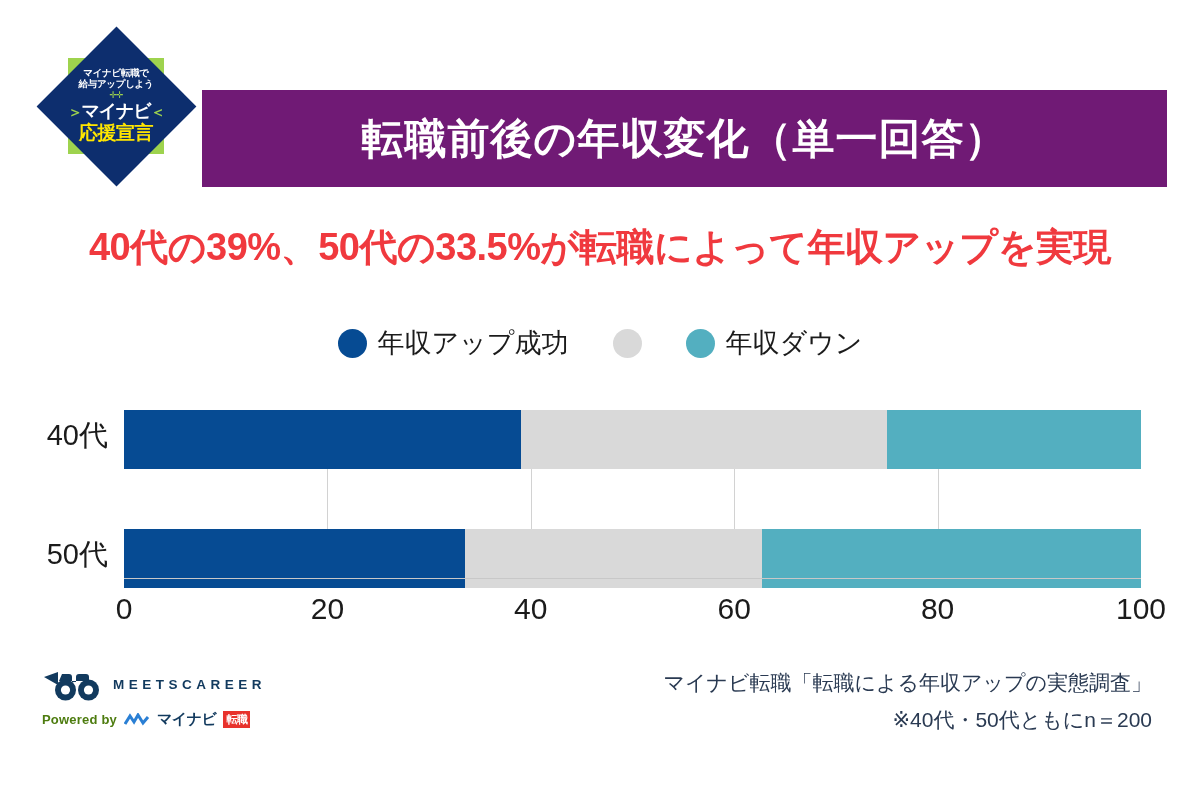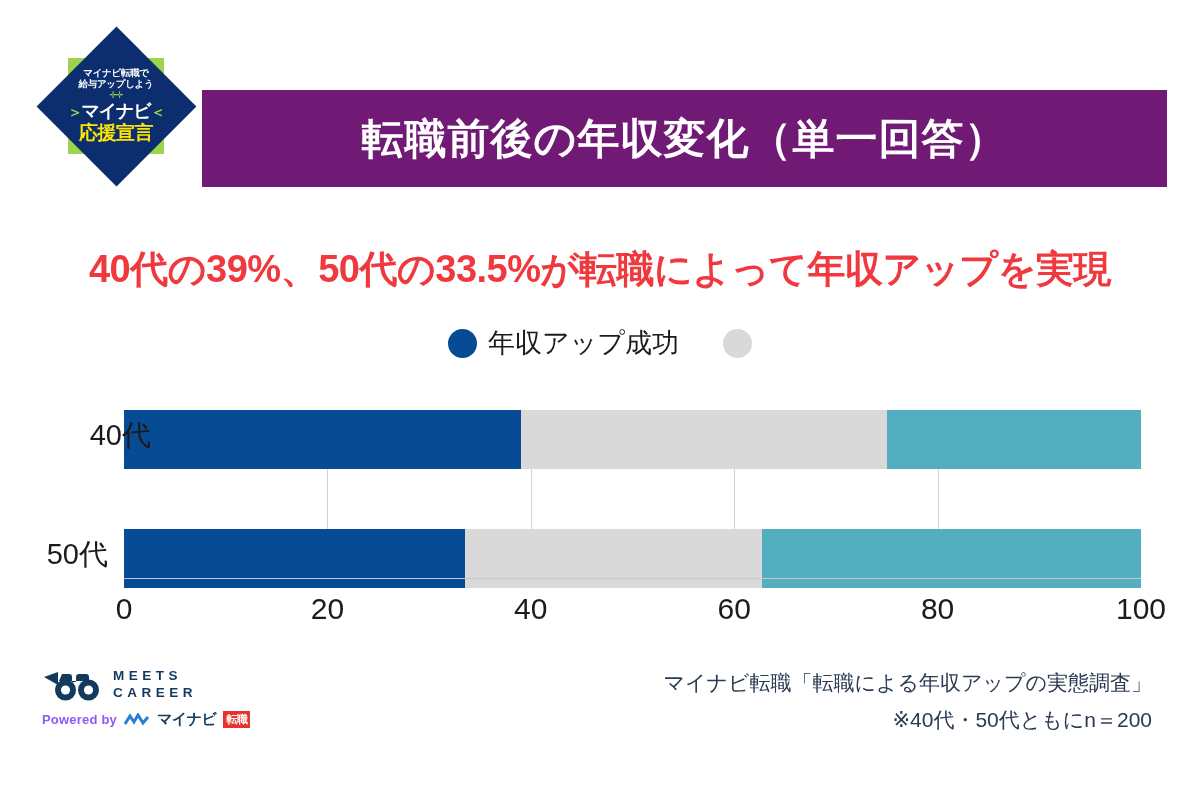--- a/index.html
+++ b/index.html
@@ -205,21 +205,21 @@
 
   .cat-label {
     position: absolute;
     left: 0;
     width: 108px;
     text-align: right;
     font-size: 29px;
     color: #1b1b1b;
     white-space: nowrap;
   }
-  .cat-label.c0 { top: 416px; padding-left: 43px; }
+  .cat-label.c0 { top: 416px; }
   .cat-label.c1 { top: 535px; }
 
   .tick-label {
     position: absolute;
     top: 592px;
     font-size: 30px;
     color: #1b1b1b;
     transform: translateX(-50%);
     white-space: nowrap;
   }
@@ -241,39 +241,39 @@
     top: 668px;
     width: 250px;
   }
   .meets-top {
     display: flex;
     align-items: center;
     gap: 9px;
   }
   .meets-words {
     display: flex;
-    flex-direction: column;
+    flex-direction: row;
     line-height: 1.25;
   }
   .meets-word {
     font-size: 13.5px;
     font-weight: bold;
     color: #123a5e;
     letter-spacing: 4.5px;
   }
   .meets-bottom {
     display: flex;
     align-items: center;
     gap: 7px;
     margin-top: 8px;
   }
   .powered {
     font-size: 13px;
     font-weight: bold;
-    color: #8b5cf6;
+    color: #4d7c0f;
     letter-spacing: 0.2px;
   }
   .mynavi-name {
     font-size: 15px;
     font-weight: bold;
     color: #123a5e;
     letter-spacing: -0.5px;
   }
   .mynavi-tag {
     background: #e8322c;
@@ -298,29 +298,33 @@
       <span class="chev">＞</span><span>マイナビ</span><span class="chev">＜</span>
     </div>
     <div class="badge-sub">応援宣言</div>
   </div>
 </div>
 
 <div class="title-bar" style="background: #701a75;">
   <div class="title-text">転職前後の年収変化（単一回答）</div>
 </div>
 
-<div class="subtitle" style="color: rgb(240, 57, 62); margin-top: 22px;">40代の39%、50代の33.5%が転職によって年収アップを実現</div>
+<div class="subtitle" style="color: rgb(240, 57, 62);">40代の39%、50代の33.5%が転職によって年収アップを実現</div>
 
 <div class="legend">
   <div class="legend-item">
     <span class="legend-dot" style="background: rgb(6, 75, 147);"></span>
     <span class="legend-label">年収アップ成功</span>
   </div>
   <div class="legend-item">
     <span class="legend-dot" style="background: rgb(217, 217, 217);"></span>
+  </div>
+  <div class="legend-item">
+    <span class="legend-dot" style="background: rgb(83, 175, 192);"></span>
+    <span class="legend-label">年収ダウン</span>
   </div>
 </div>
 
 <div class="chart">
   <div class="plot">
     <div class="gridlines">
         <div class="gridline" style="left: 20%;"></div>
         <div class="gridline" style="left: 40%;"></div>
         <div class="gridline" style="left: 60%;"></div>
         <div class="gridline" style="left: 80%;"></div>

